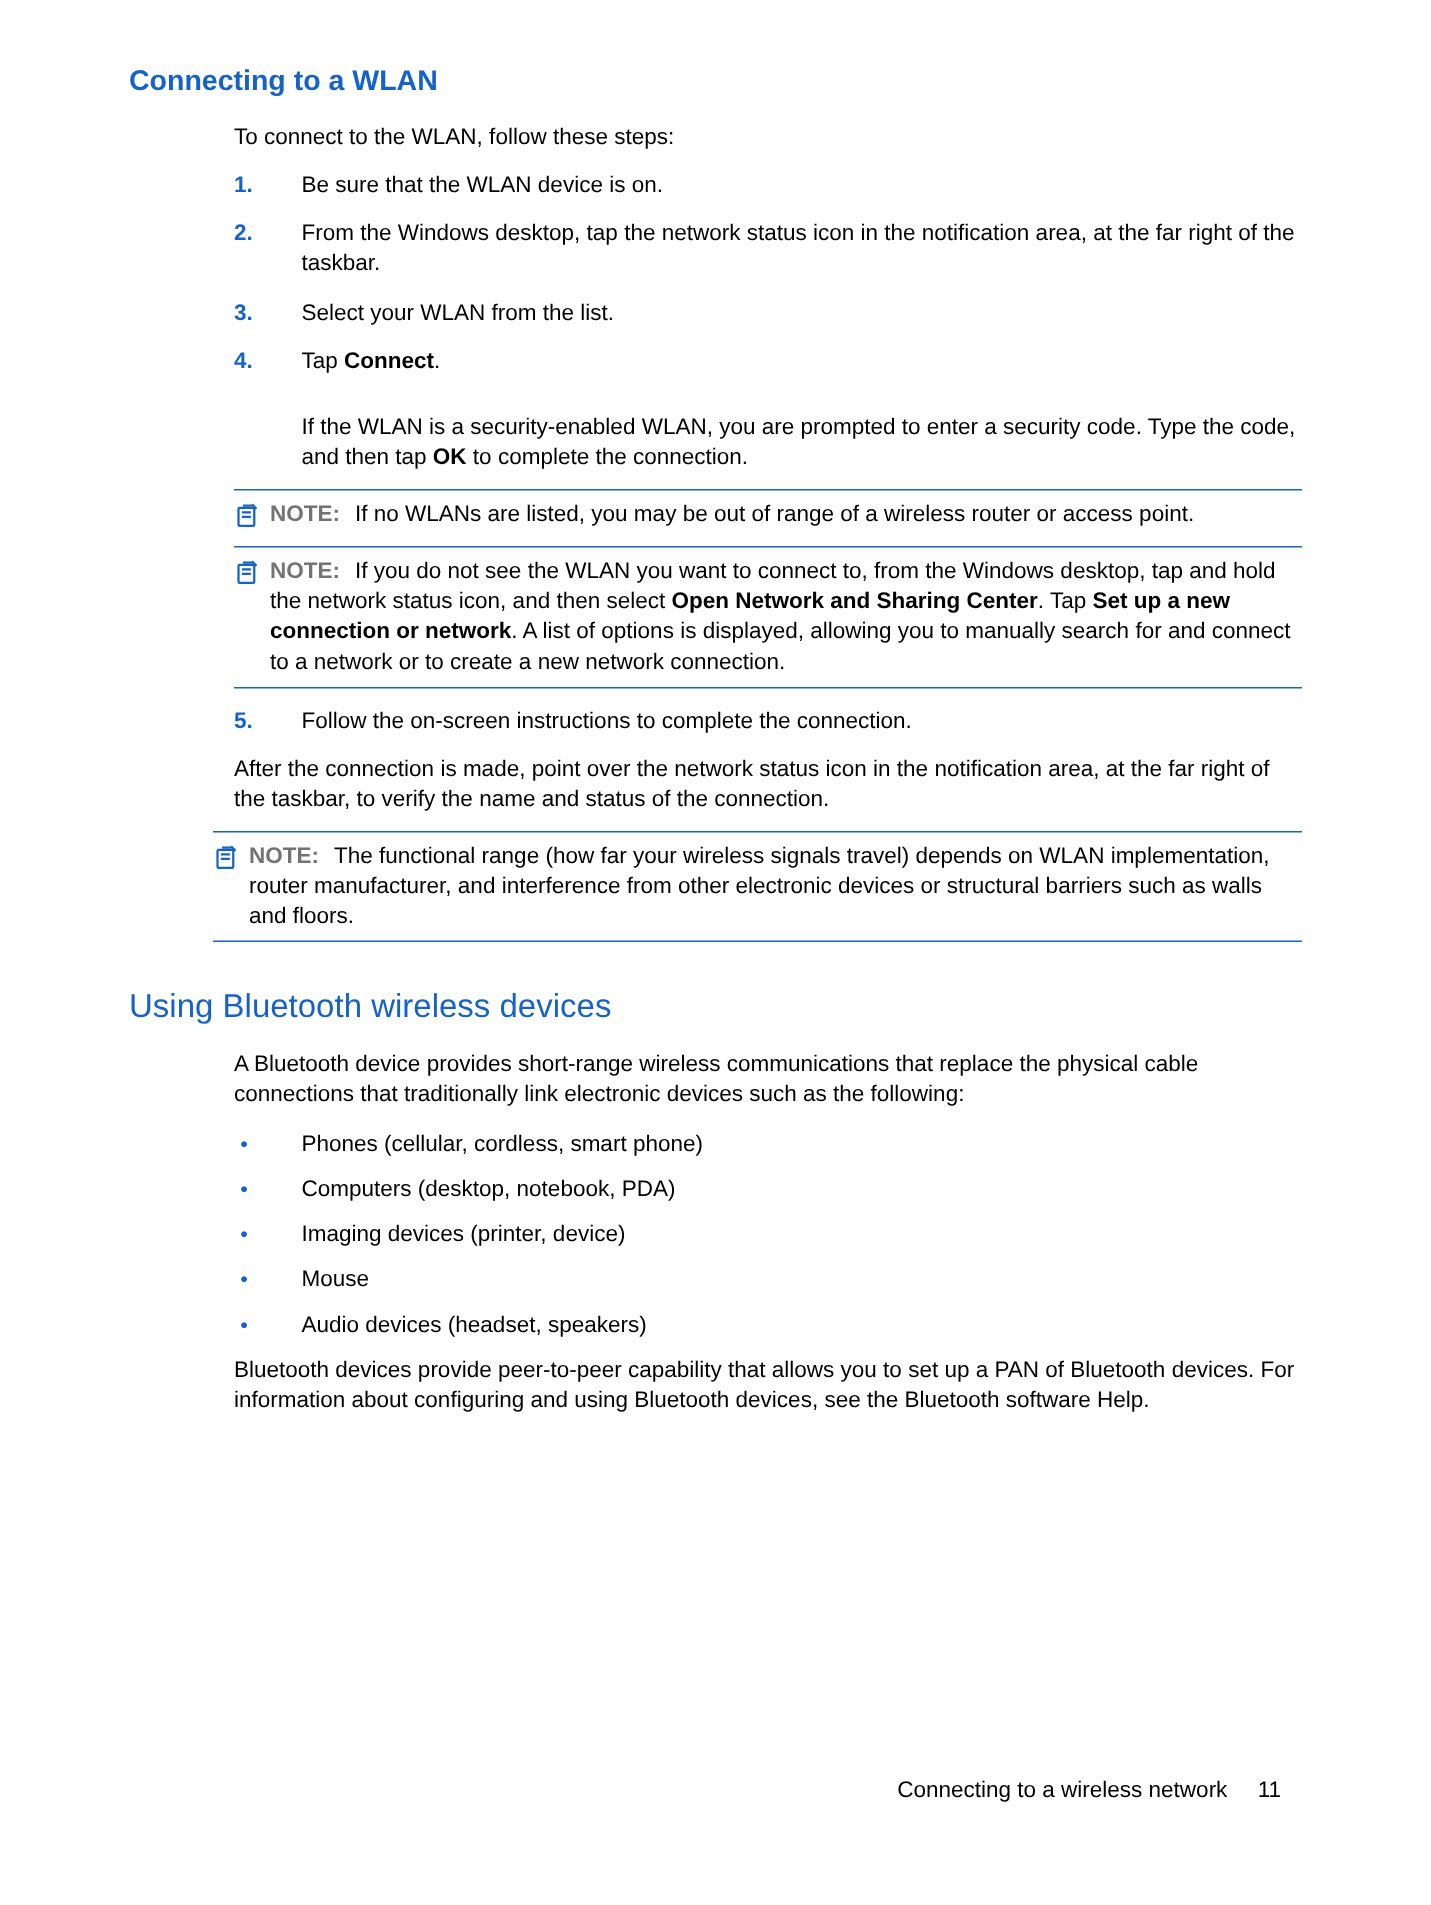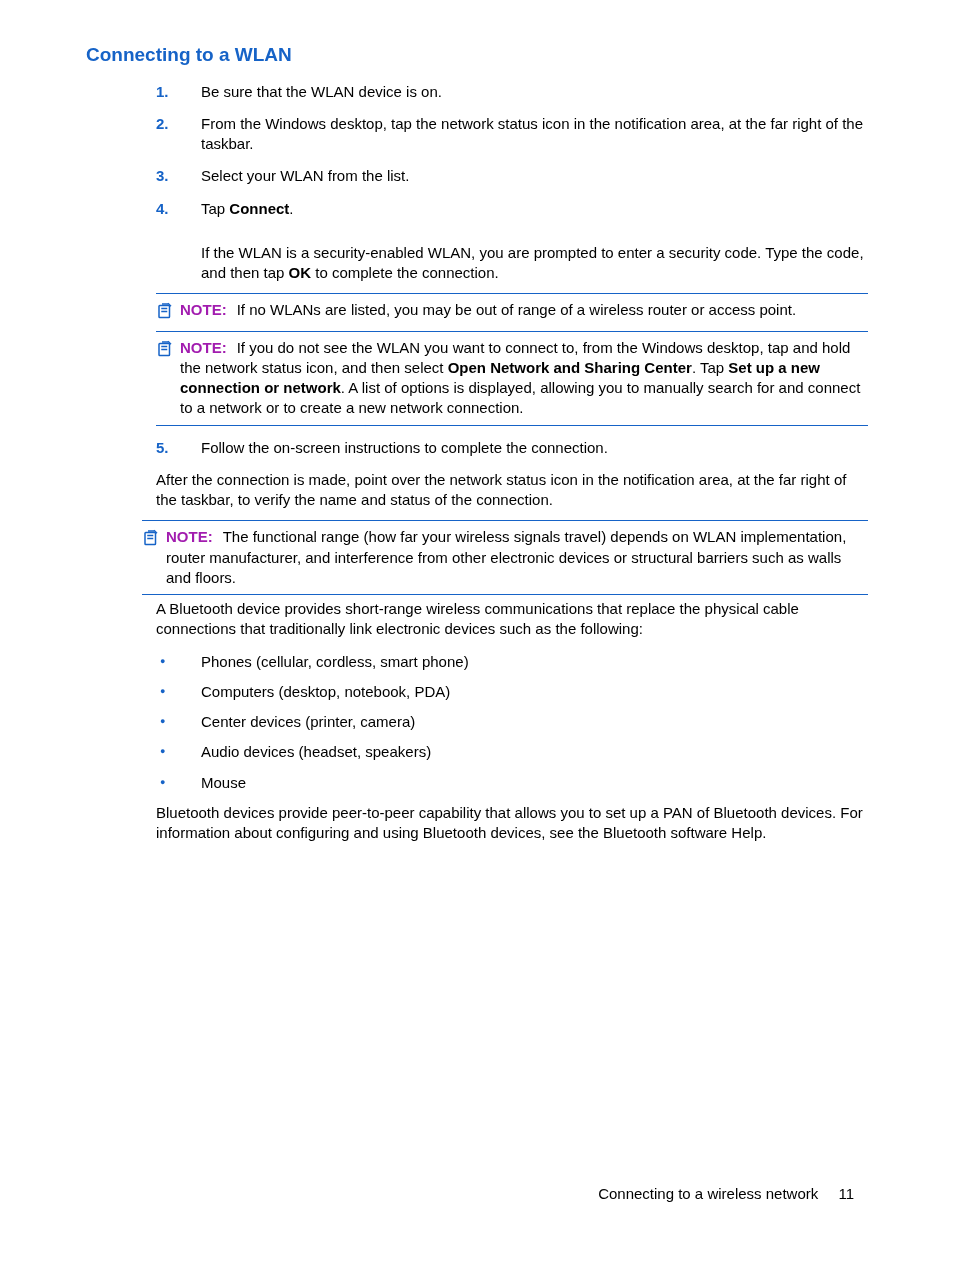--- a/index.html
+++ b/index.html
@@ -47,21 +47,21 @@
       margin-bottom: 4px;
       position: relative;
     }
     .note-block.inner { margin-left: 0; }
     .note-block + .note-block { border-top: none; margin-top: -4px; }
     .note-row { display: flex; align-items: flex-start; }
     .note-icon {
       width: 18px; flex: 0 0 18px; margin-right: 6px; margin-top: 1px;
       color: #1663c7;
     }
-    .note-label { color: #a21caf; font-weight: bold; margin-right: 10px; white-space: nowrap; }
+    .note-label { color: #737373; font-weight: bold; margin-right: 10px; white-space: nowrap; }
     .note-text { flex: 1; }
     .bold { font-weight: bold; }
     ul.bullets { list-style: none; margin-left: 70px; }
     ul.bullets > li { position: relative; padding-left: 45px; margin-bottom: 10px; }
     ul.bullets > li::before {
       content: "●"; position: absolute; left: 4px; top: 3px;
       color: #1663c7; font-size: 9px;
     }
     .bt-intro { margin-left: 70px; margin-bottom: 12px; }
     .bt-after { margin-left: 70px; margin-top: 10px; }
@@ -74,20 +74,21 @@
     .footer .pnum { margin-left: 16px; }
     .step-inner-notes { margin-top: 10px; margin-left: -45px; }
   </style>
 </head>
 <body>
 
 <div class="page">
 
   <div class="h3">Connecting to a WLAN</div>
 
+  <p class="intro">To connect to the WLAN, follow these steps:</p>
 
   <ol class="steps">
     <li>
       <span class="num">1.</span>
       <span>Be sure that the WLAN device is on.</span>
     </li>
     <li>
       <span class="num">2.</span>
       <span>From the Windows desktop, tap the network status icon in the notification area, at the far right of the taskbar.</span>
     </li>
@@ -141,29 +142,30 @@
         <svg viewBox="0 0 24 24" width="18" height="18" fill="none" stroke="#1663c7" stroke-width="2">
           <rect x="4" y="6" width="14" height="16" rx="1"></rect>
           <path d="M8 4h8M7 10h8M7 14h8"></path>
           <path d="M16 3l4 4"></path>
         </svg>
       </span>
       <span class="note-text"><span class="note-label">NOTE:</span><span>The functional range (how far your wireless signals travel) depends on WLAN implementation, router manufacturer, and interference from other electronic devices or structural barriers such as walls and floors.</span></span>
     </div>
   </div>
 
+  <div class="h2">Using Bluetooth wireless devices</div>
 
   <p class="bt-intro">A Bluetooth device provides short-range wireless communications that replace the physical cable connections that traditionally link electronic devices such as the following:</p>
 
   <ul class="bullets">
     <li>Phones (cellular, cordless, smart phone)</li>
     <li>Computers (desktop, notebook, PDA)</li>
-    <li>Center devices (printer, camera)</li>
+    <li>Imaging devices (printer, device)</li>
+    <li>Mouse</li>
     <li>Audio devices (headset, speakers)</li>
-    <li>Mouse</li>
   </ul>
 
   <p class="bt-after">Bluetooth devices provide peer-to-peer capability that allows you to set up a PAN of Bluetooth devices. For information about configuring and using Bluetooth devices, see the Bluetooth software Help.</p>
 
 </div>
 
 <div class="footer">
   <span>Connecting to a wireless network</span>
   <span class="pnum">11</span>
 </div>

